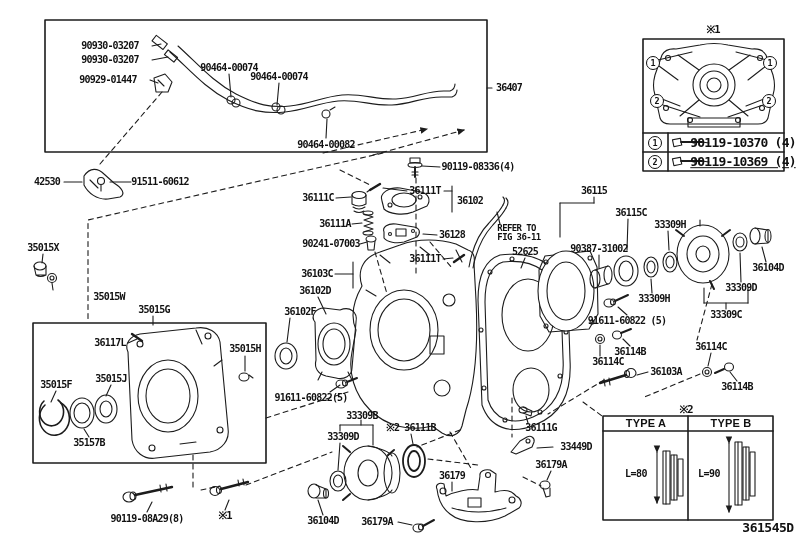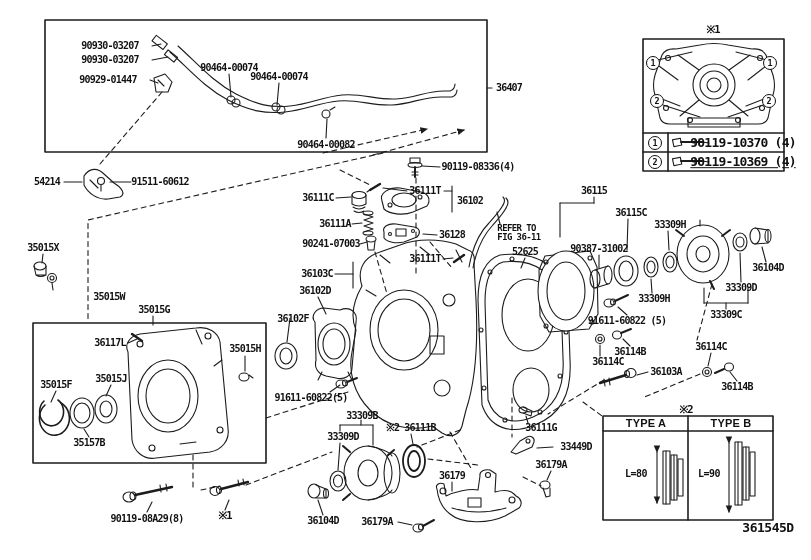--- a/index.html
+++ b/index.html
@@ -494,21 +494,21 @@
   </svg>
 
   <div id="labels">
       <div class="lbl" style="left: 110px; top: 46px;">90930-03207</div>
       <div class="lbl" style="left: 110px; top: 60px;">90930-03207</div>
       <div class="lbl" style="left: 108px; top: 80px;">90929-01447</div>
       <div class="lbl" style="left: 229px; top: 68px;">90464-00074</div>
       <div class="lbl" style="left: 279px; top: 77px;">90464-00074</div>
       <div class="lbl" style="left: 326px; top: 145px; text-align: center;">90464-00082</div>
       <div class="lbl" style="left: 509px; top: 88px;">36407</div>
-      <div class="lbl" style="left: 47px; top: 182px;">54214</div>
+      <div class="lbl" style="left: 47px; top: 182px;">42530</div>
       <div class="lbl" style="left: 160px; top: 182px;">91511-60612</div>
       <div class="lbl" style="left: 43px; top: 248px;">35015X</div>
       <div class="lbl" style="left: 73px; top: 297px; margin-left: 36px;">35015W</div>
       <div class="lbl" style="left: 154px; top: 310px;">35015G</div>
       <div class="lbl" style="left: 110px; top: 343px;">36117L</div>
       <div class="lbl" style="left: 245px; top: 349px;">35015H</div>
       <div class="lbl" style="left: 111px; top: 379px;">35015J</div>
       <div class="lbl" style="left: 56px; top: 385px;">35015F</div>
       <div class="lbl" style="left: 89px; top: 443px;">35157B</div>
       <div class="lbl" style="left: 147px; top: 519px;">90119-08A29(8)</div>
@@ -519,21 +519,21 @@
       <div class="lbl" style="left: 470px; top: 201px;">36102</div>
       <div class="lbl" style="left: 335px; top: 224px;">36111A</div>
       <div class="lbl" style="left: 452px; top: 235px;">36128</div>
       <div class="lbl ref" style="left: 503px; top: 233px; padding-left: 32px;">REFER TO
 FIG 36-11</div>
       <div class="lbl" style="left: 331px; top: 244px;">90241-07003</div>
       <div class="lbl" style="left: 425px; top: 259px;">36111T</div>
       <div class="lbl" style="left: 525px; top: 252px;">52625</div>
       <div class="lbl" style="left: 317px; top: 274px;">36103C</div>
       <div class="lbl" style="left: 315px; top: 291px;">36102D</div>
-      <div class="lbl" style="left: 293px; top: 312px; margin-top: 7px;">36102F</div>
+      <div class="lbl" style="left: 300px; top: 312px;">36102F</div>
       <div class="lbl" style="left: 311px; top: 398px;">91611-60822(5)</div>
       <div class="lbl" style="left: 362px; top: 416px;">33309B</div>
       <div class="lbl" style="left: 343px; top: 437px;">33309D</div>
       <div class="lbl" style="left: 411px; top: 428px;">※2 36111B</div>
       <div class="lbl" style="left: 452px; top: 476px;">36179</div>
       <div class="lbl" style="left: 541px; top: 428px;">36111G</div>
       <div class="lbl" style="left: 576px; top: 447px;">33449D</div>
       <div class="lbl" style="left: 551px; top: 465px;">36179A</div>
       <div class="lbl" style="left: 323px; top: 521px;">36104D</div>
       <div class="lbl" style="left: 377px; top: 522px;">36179A</div>

